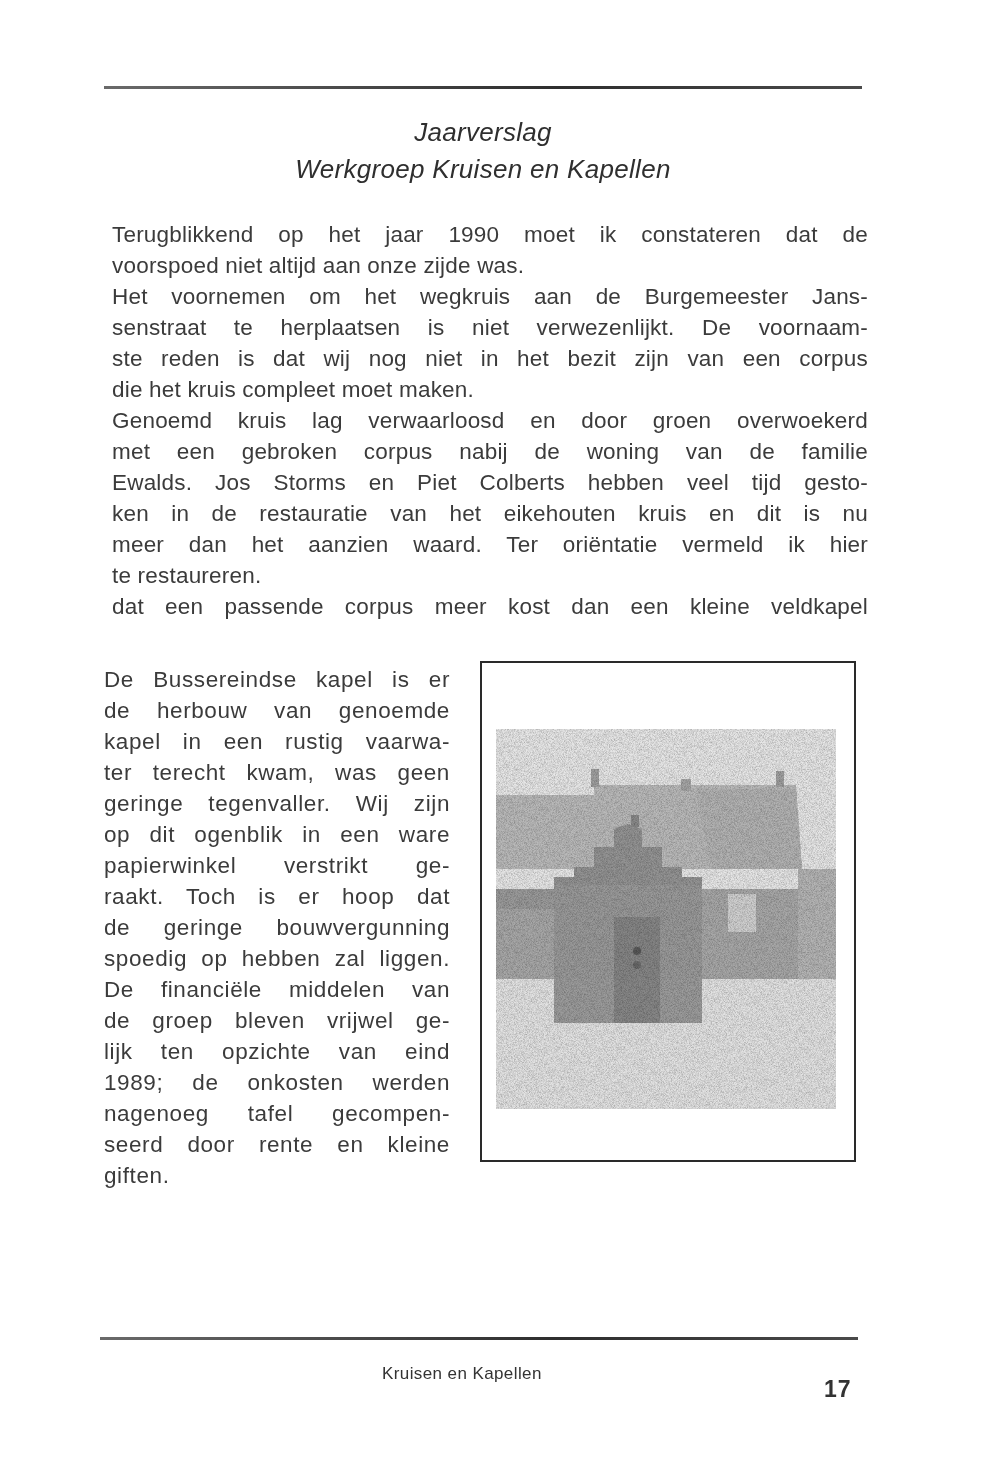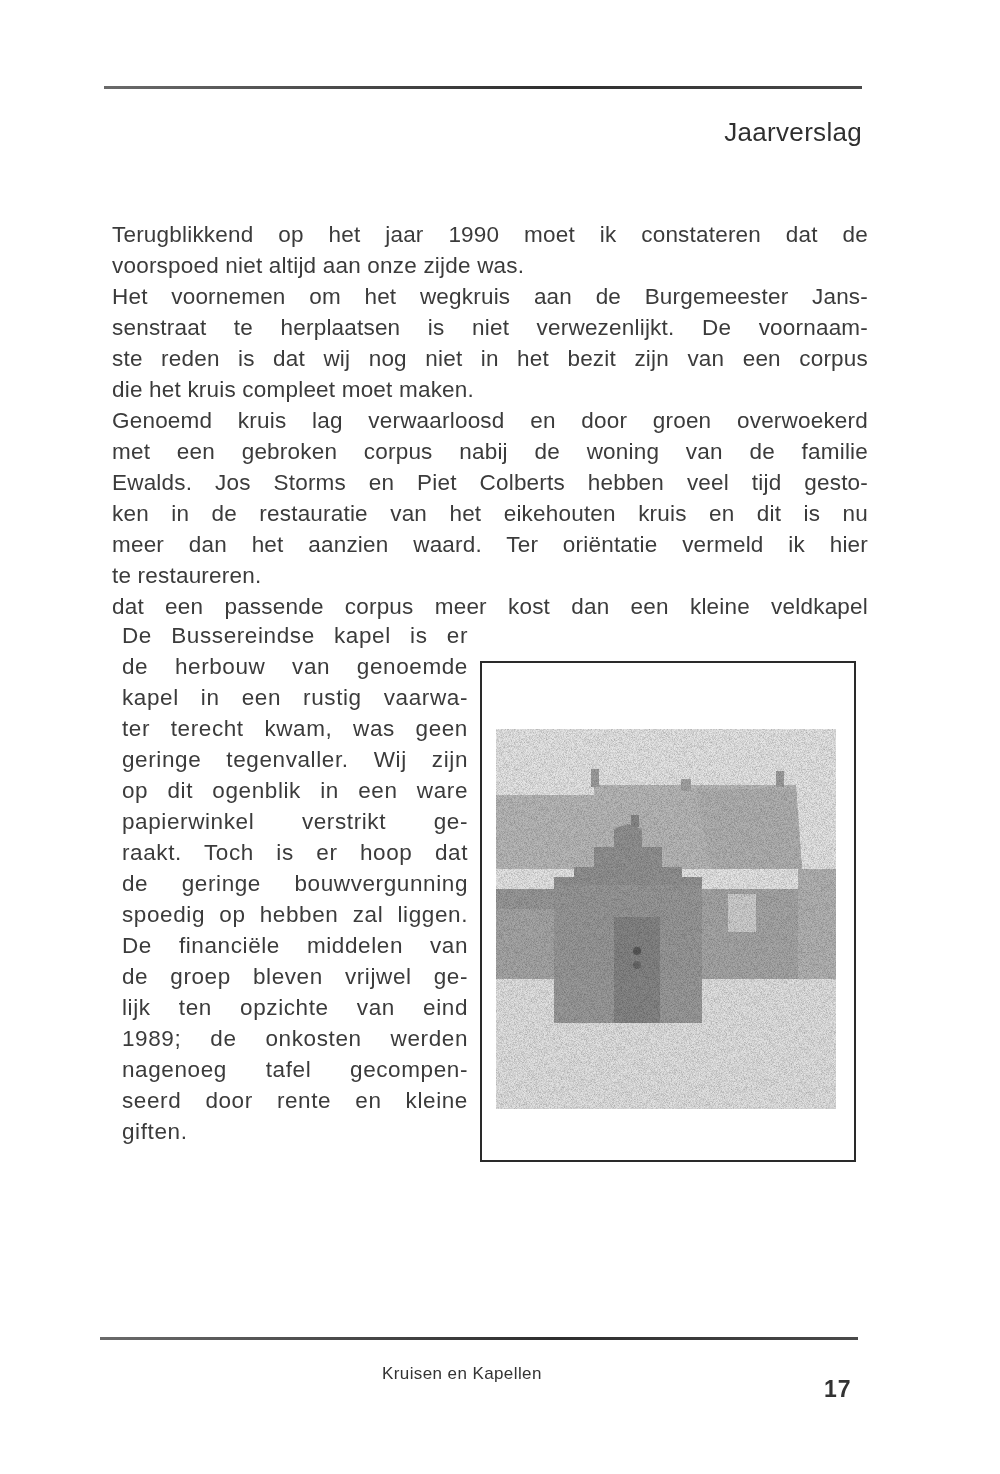--- a/index.html
+++ b/index.html
@@ -21,25 +21,26 @@
       background: linear-gradient(to right, #6a6a6a, #2e2e2e 60%, #4a4a4a);
     }
     .rule.top { left: 104px; top: 86px; width: 758px; }
     .rule.bottom { left: 100px; top: 1337px; width: 758px; }
 
     .title-block {
       position: absolute;
       left: 104px;
       top: 114px;
       width: 758px;
-      text-align: right;
+      text-align: center;
       color: #2f2f2f;
       font-size: 26px;
       line-height: 37px;
       letter-spacing: 0.3px;
+      font-style: italic;
     }
     .title-block div { display: block; }
 
     .para-full {
       position: absolute;
       left: 104px;
       width: 756px;
       font-size: 22.5px;
       line-height: 31px;
       text-align: justify;
@@ -53,27 +54,26 @@
       text-align-last: justify;
       white-space: nowrap;
     }
     .para-full .line.last { text-align-last: left; }
 
     #intro { top: 219px; margin-left: 8px; }
 
     .col-left {
       position: absolute;
       left: 104px;
-      top: 620px;
+      top: 664px;
       width: 346px;
       font-size: 22.5px;
       line-height: 31px;
       color: #3b3b3b;
       letter-spacing: 0.6px;
-      margin-left: 18px;
     }
     .col-left .line {
       display: block;
       text-align: justify;
       text-align-last: justify;
       white-space: nowrap;
     }
     .col-left .line.last { text-align-last: left; }
 
     .photo-frame {
@@ -112,20 +112,21 @@
       font-weight: bold;
     }
   </style>
 </head>
 <body>
 
 <div class="rule top"></div>
 
 <div class="title-block">
   <div>Jaarverslag</div>
+  <div>Werkgroep Kruisen en Kapellen</div>
 </div>
 
 <div id="intro" class="para-full">
   <span class="line">Terugblikkend op het jaar 1990 moet ik constateren dat de</span>
   <span class="line last">voorspoed niet altijd aan onze zijde was.</span>
   <span class="line">Het voornemen om het wegkruis aan de Burgemeester Jans-</span>
   <span class="line">senstraat te herplaatsen is niet verwezenlijkt. De voornaam-</span>
   <span class="line">ste reden is dat wij nog niet in het bezit zijn van een corpus</span>
   <span class="line last">die het kruis compleet moet maken.</span>
   <span class="line">Genoemd kruis lag verwaarloosd en door groen overwoekerd</span>

